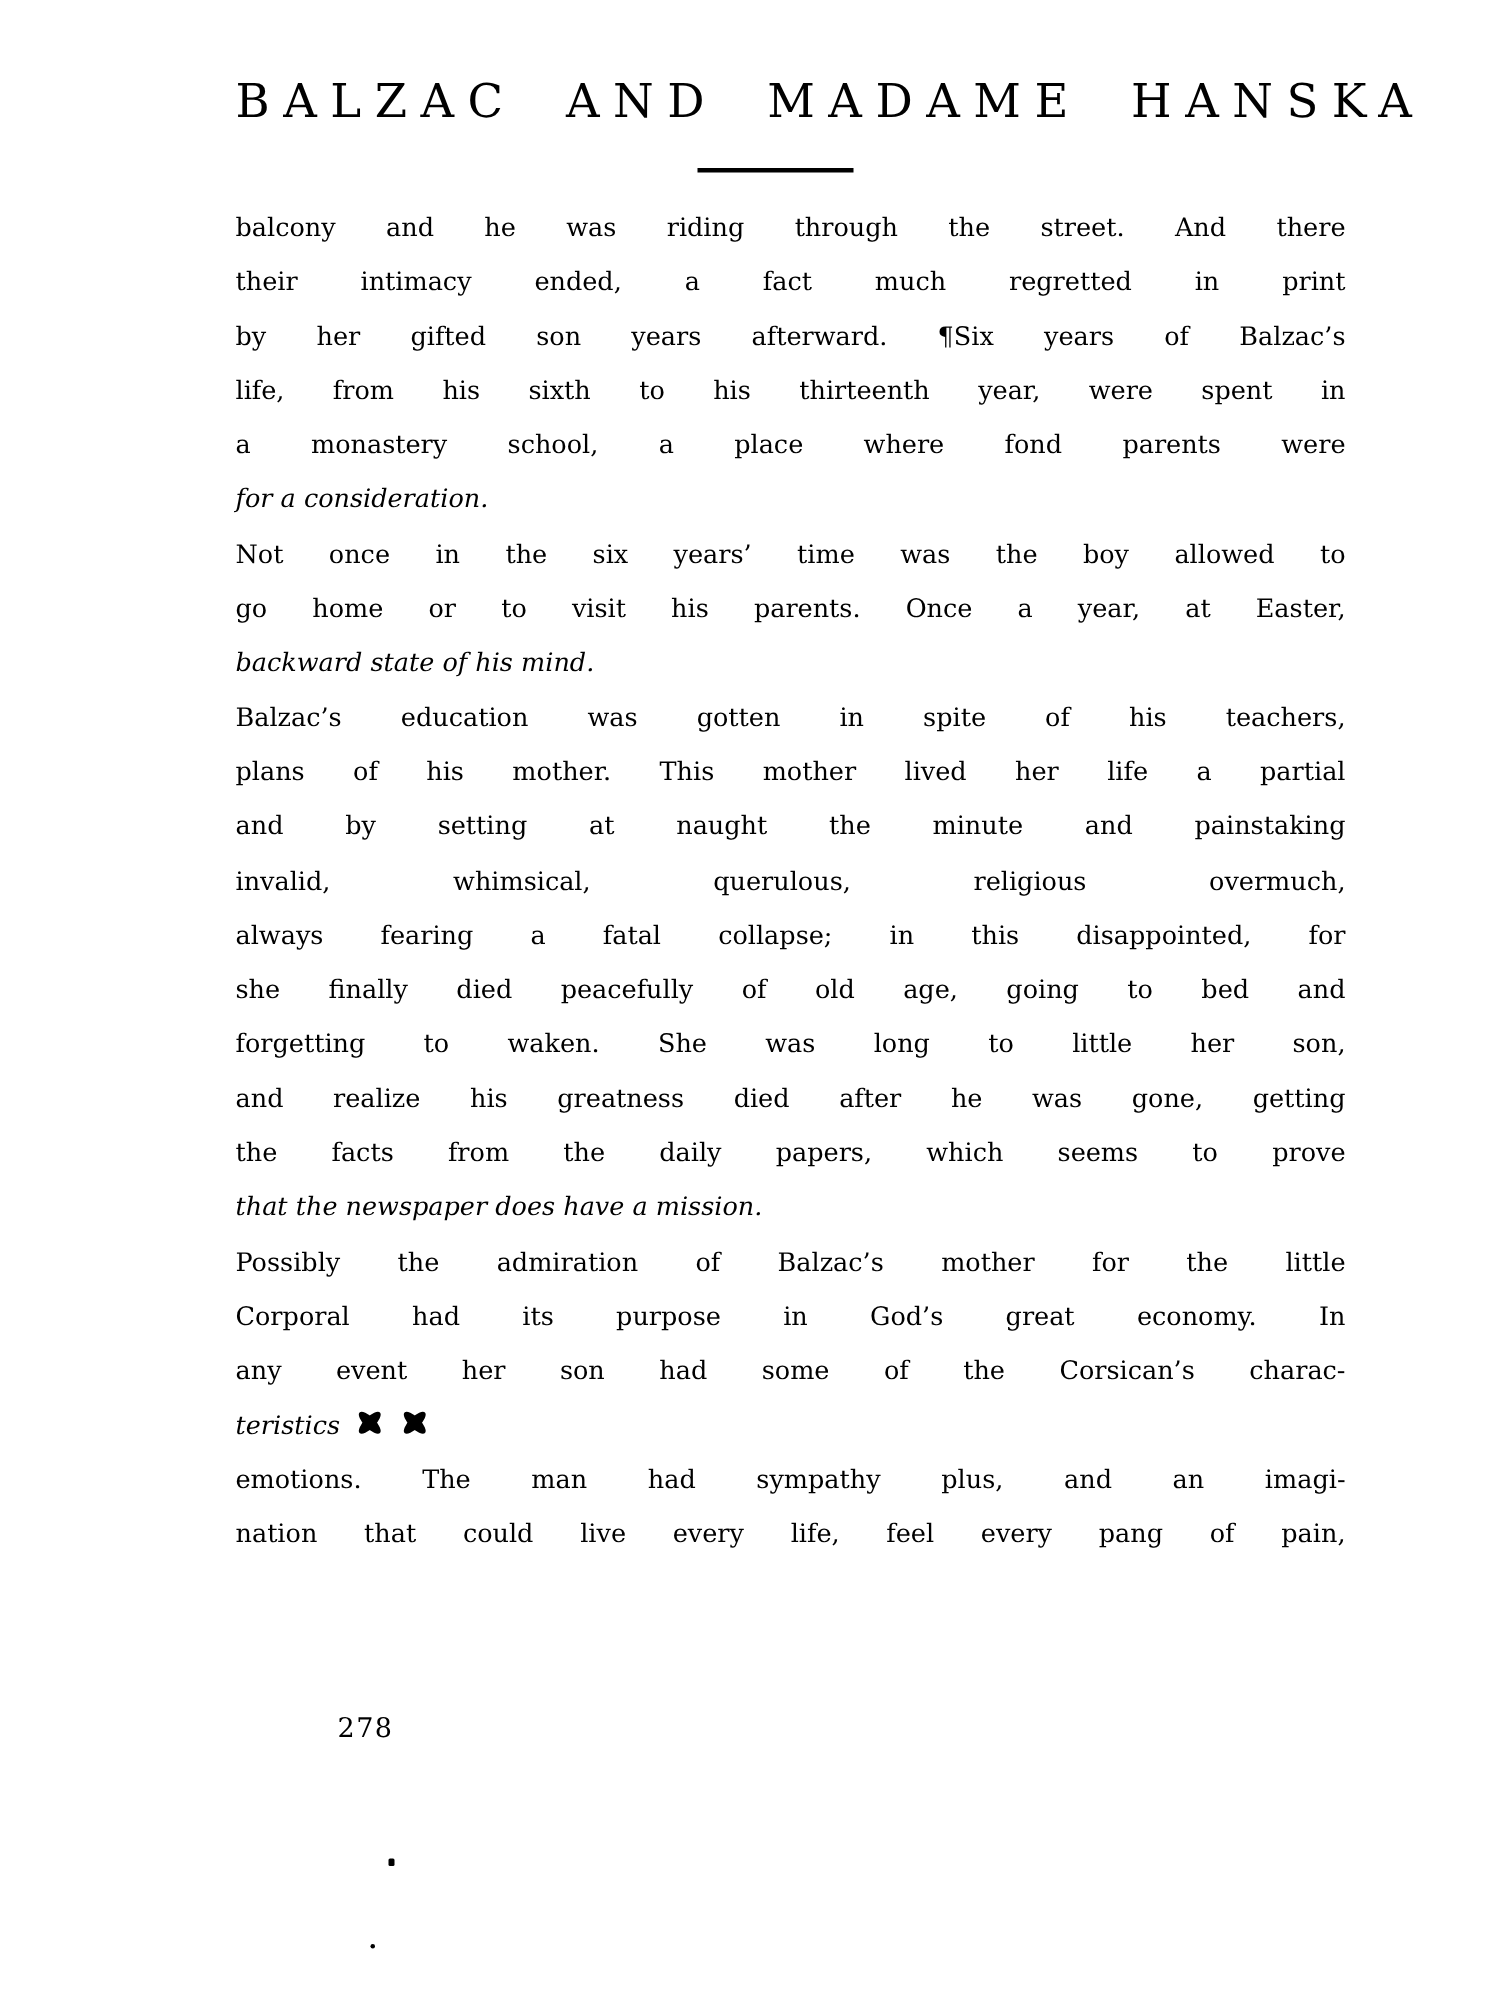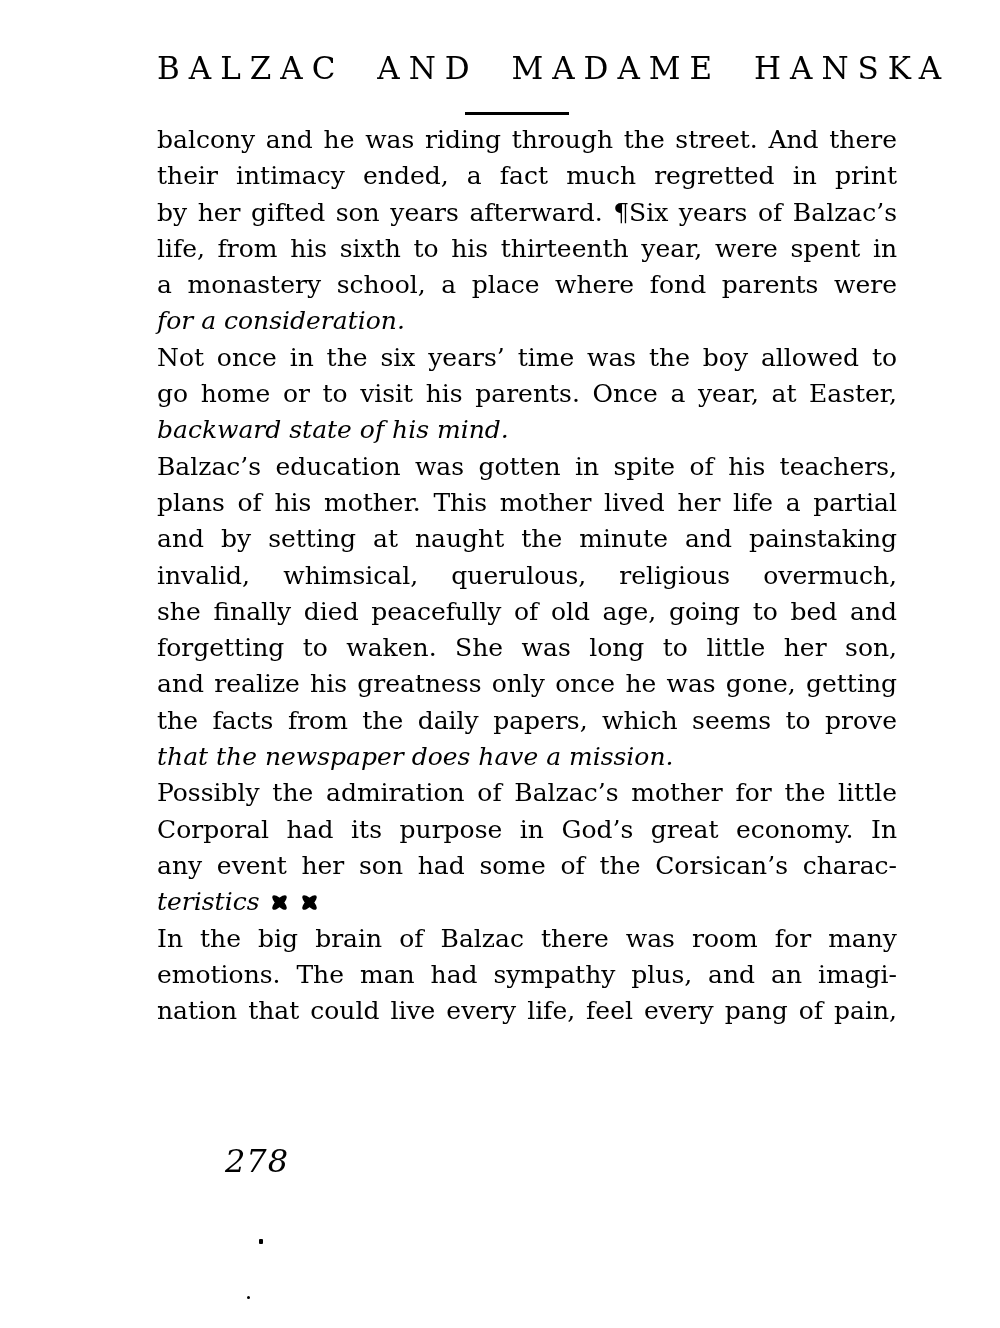--- a/index.html
+++ b/index.html
@@ -38,24 +38,24 @@
   .title-rule {
     position: absolute;
     top: 112px;
     left: 308px;
     width: 104px;
     height: 3px;
     background: #000000;
   }
   .body-text {
     position: absolute;
-    top: 122px;
+    top: 134px;
     left: 0;
     width: 740px;
-    font-size: 25px;
+    font-size: 17px;
     line-height: 36.3px;
   }
   .line {
     text-align: justify;
     text-align-last: justify;
   }
   .line.no-just {
     text-align: left;
     text-align-last: left;
     font-style: italic;
@@ -64,23 +64,22 @@
     display: inline-block;
     width: 21px;
     height: 21px;
     margin-left: 9px;
     vertical-align: -3px;
   }
   .page-number {
     position: absolute;
     top: 1142px;
     left: 68px;
-    font-size: 32px;
+    font-size: 18px;
     letter-spacing: 1px;
-    font-style: italic;
   }
   .speck {
     position: absolute;
     background: #000000;
     border-radius: 50%;
   }
   .speck-1 { left: 259px; top: 1239px; width: 4px; height: 5px; border-radius: 1px; }
   .speck-2 { left: 247px; top: 1296px; width: 3px; height: 3px; }
 </style>
 </head>
@@ -97,36 +96,36 @@
         <div class="line">life, from his sixth to his thirteenth year, were spent in</div>
         <div class="line">a monastery school, a place where fond parents were</div>
         <div class="line no-just">for a consideration.</div>
         <div class="line">Not once in the six years’ time was the boy allowed to</div>
         <div class="line">go home or to visit his parents. Once a year, at Easter,</div>
         <div class="line no-just">backward state of his mind.</div>
         <div class="line">Balzac’s education was gotten in spite of his teachers,</div>
         <div class="line">plans of his mother. This mother lived her life a partial</div>
         <div class="line">and by setting at naught the minute and painstaking</div>
         <div class="line">invalid, whimsical, querulous, religious overmuch,</div>
+        <div class="line">always fearing a fatal collapse; in this disappointed, for</div>
         <div class="line">she finally died peacefully of old age, going to bed and</div>
         <div class="line">forgetting to waken. She was long to little her son,</div>
-        <div class="line">and realize his greatness only once he was gone, getting</div>
+        <div class="line">and realize his greatness died after he was gone, getting</div>
         <div class="line">the facts from the daily papers, which seems to prove</div>
         <div class="line no-just">that the newspaper does have a mission.</div>
         <div class="line">Possibly the admiration of Balzac’s mother for the little</div>
         <div class="line">Corporal had its purpose in God’s great economy. In</div>
         <div class="line">any event her son had some of the Corsican’s charac-</div>
         <div class="line no-just">teristics<svg viewBox="0 0 24 24" class="fleuron">
             <ellipse cx="12" cy="12" rx="11" ry="4.2" transform="rotate(45 12 12)" fill="#000000"></ellipse>
             <ellipse cx="12" cy="12" rx="11" ry="4.2" transform="rotate(-45 12 12)" fill="#000000"></ellipse>
           </svg><svg viewBox="0 0 24 24" class="fleuron">
             <ellipse cx="12" cy="12" rx="11" ry="4.2" transform="rotate(45 12 12)" fill="#000000"></ellipse>
             <ellipse cx="12" cy="12" rx="11" ry="4.2" transform="rotate(-45 12 12)" fill="#000000"></ellipse>
           </svg></div>
-        <div class="line">In the big brain of Balzac there was room for many</div>
         <div class="line">emotions. The man had sympathy plus, and an imagi-</div>
         <div class="line">nation that could live every life, feel every pang of pain,</div>
       </div>
     <div class="page-number">278</div>
   </div>
   <div class="speck speck-1"></div>
   <div class="speck speck-2"></div>
 </div>
 
 </body></html>

